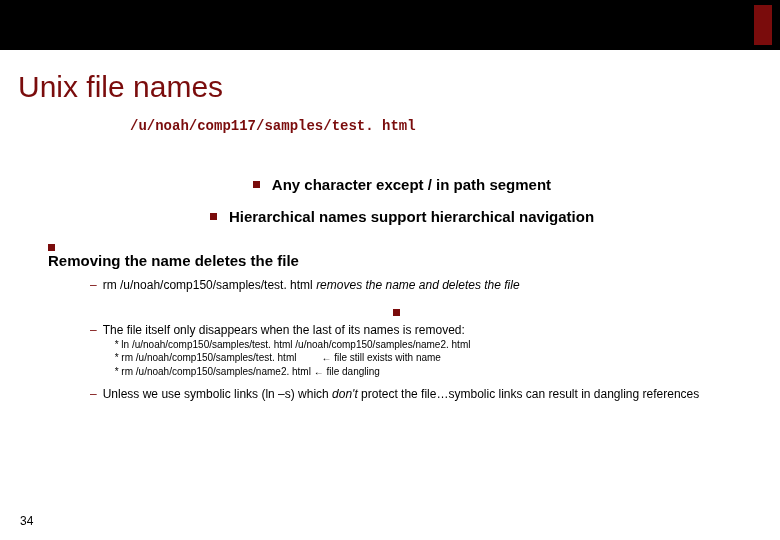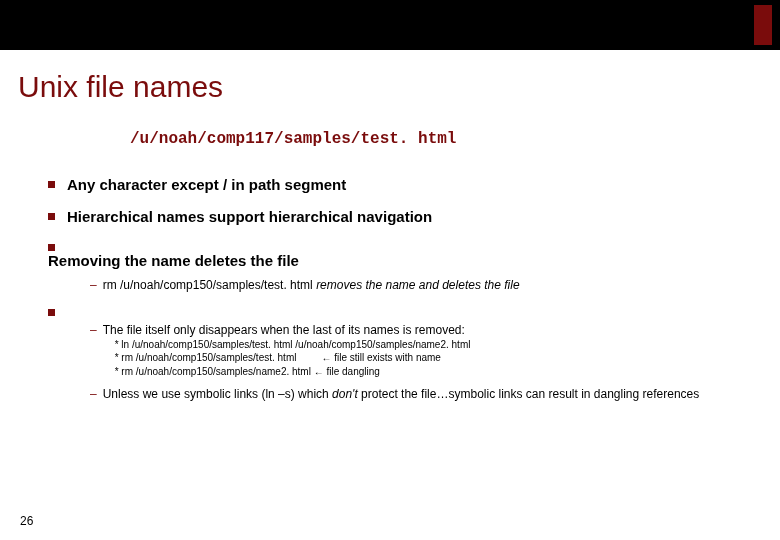--- a/index.html
+++ b/index.html
@@ -1,23 +1,23 @@
 <!DOCTYPE html>
 <html><head>
 <meta charset="utf-8">
 <style>
   * { margin: 0; padding: 0; box-sizing: border-box; }
   html, body { width: 780px; height: 540px; font-family: Arial, Helvetica, sans-serif; background: #fff; }
   .slide { position: relative; width: 780px; height: 540px; }
   .topbar { position: absolute; top: 0; left: 0; width: 100%; height: 50px; background: #000; }
   .chip   { position: absolute; top: 5px; right: 8px; width: 18px; height: 40px; background: #7a0c0c; }
   .title  { position: absolute; top: 70px; left: 18px; font-size: 30px; color: #7a0c0c; font-weight: 400; }
-  .filepath { position: absolute; top: 130px; left: 130px; font-family: "Courier New", Courier, monospace; font-weight: bold; color: #7a0c0c; font-size: 16px; text-align: center; }
+  .filepath { position: absolute; top: 118px; left: 130px; font-family: "Courier New", Courier, monospace; font-weight: bold; color: #7a0c0c; font-size: 14px; text-align: center; }
   .content { position: absolute; top: 175px; left: 48px; right: 24px; }
-  .bullet-row { display: flex; align-items: flex-start; margin-bottom: 12px; }
+  .bullet-row { display: flex; align-items: flex-start; margin-bottom: 12px; justify-content: center; }
   .sq { width: 7px; height: 7px; background: #7a0c0c; margin-top: 6px; margin-right: 12px; flex: 0 0 auto; }
   .btxt { font-weight: bold; font-size: 15px; color: #000; line-height: 1.3; }
   .sub { margin-left: 42px; margin-bottom: 10px; }
   .sub-row { display: flex; align-items: flex-start; margin-bottom: 4px; }
   .dash { color: #7a0c0c; font-size: 12px; margin-right: 6px; line-height: 1.35; }
   .sub-txt { font-size: 12px; color: #000; line-height: 1.35; }
   .sub-txt .cmd { font-style: normal; }
   .sub-txt .note { font-style: italic; }
   .star-line { margin-left: 12px; font-size: 10px; line-height: 1.35; }
   .arrow { font-family: Arial, sans-serif; }
@@ -80,14 +80,14 @@
       <div class="sub-row" style="margin-top:8px;">
         <div class="dash">–</div>
         <div class="sub-txt">
           <span>Unless we use symbolic links (ln –s) which </span><span class="note">don't</span><span> protect the file…symbolic links can result in dangling references</span>
         </div>
       </div>
     </div>
 
   </div>
 
-  <div class="pagenum">26</div>
+  <div class="pagenum">34</div>
 </div>
 
 </body></html>

